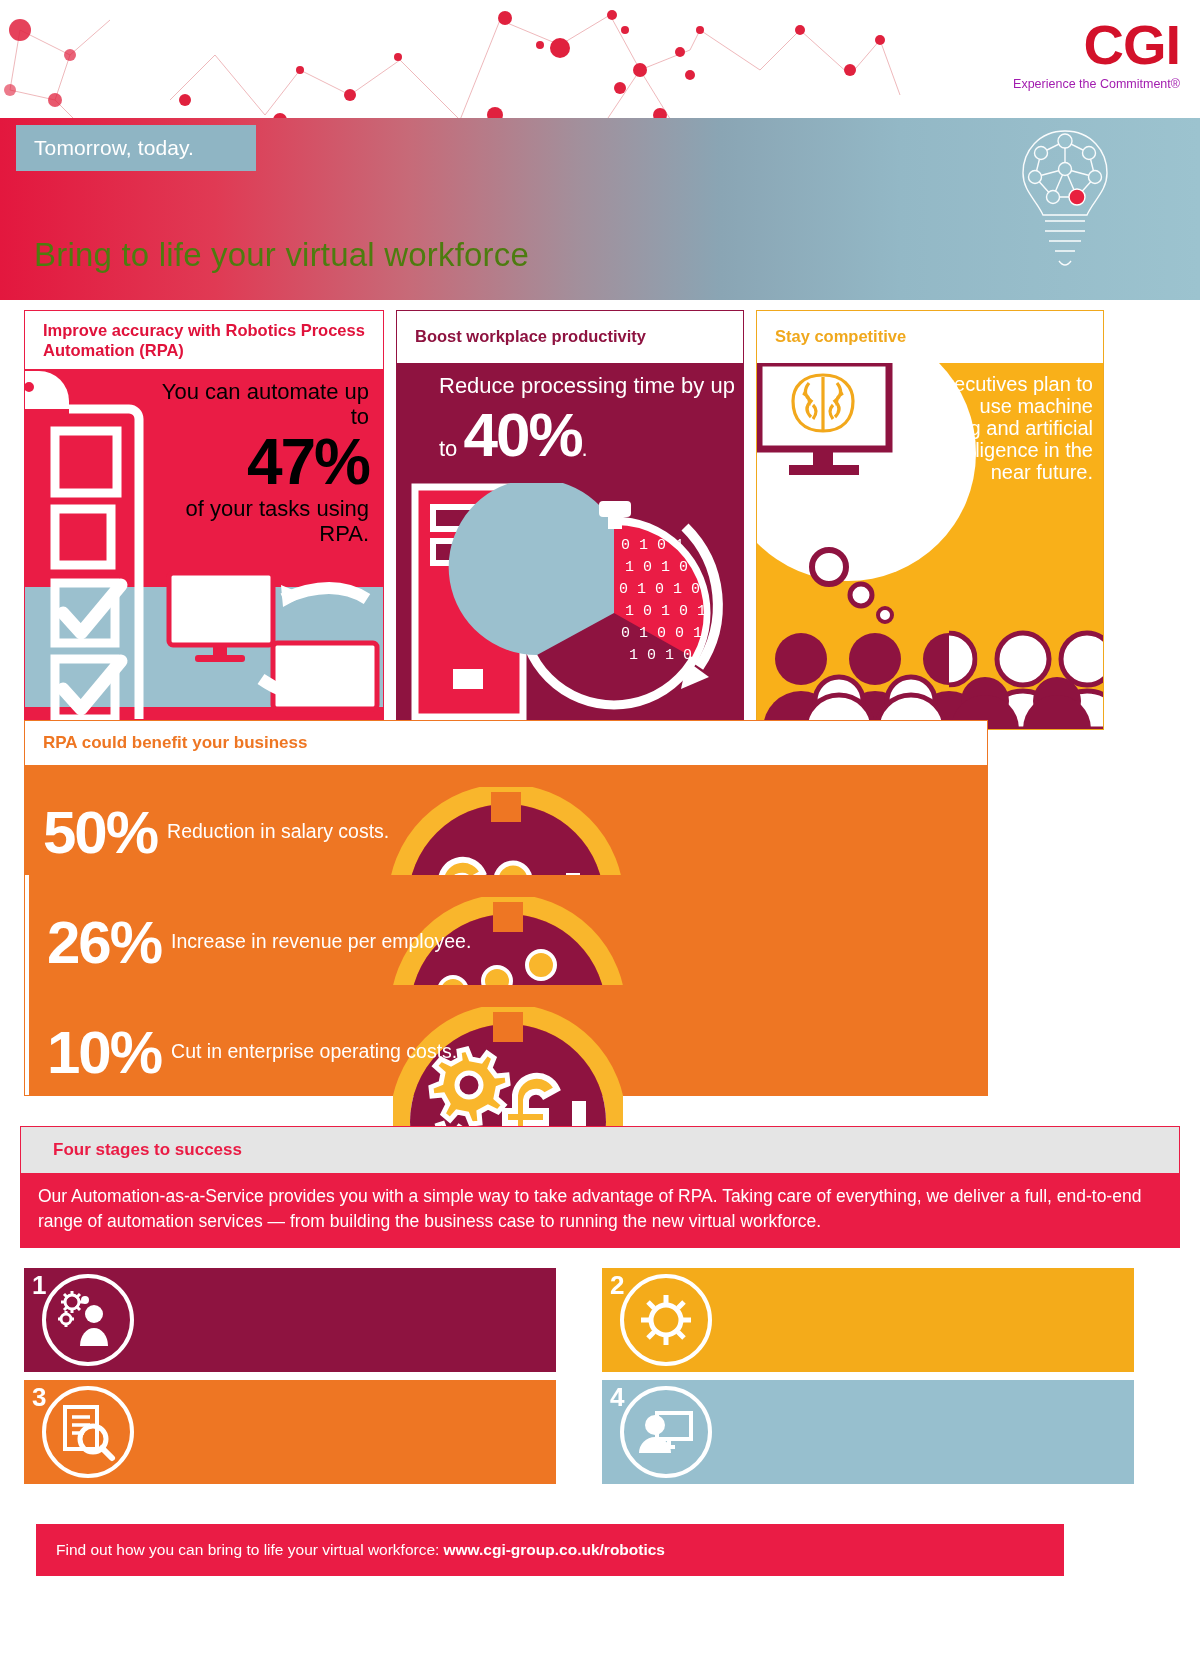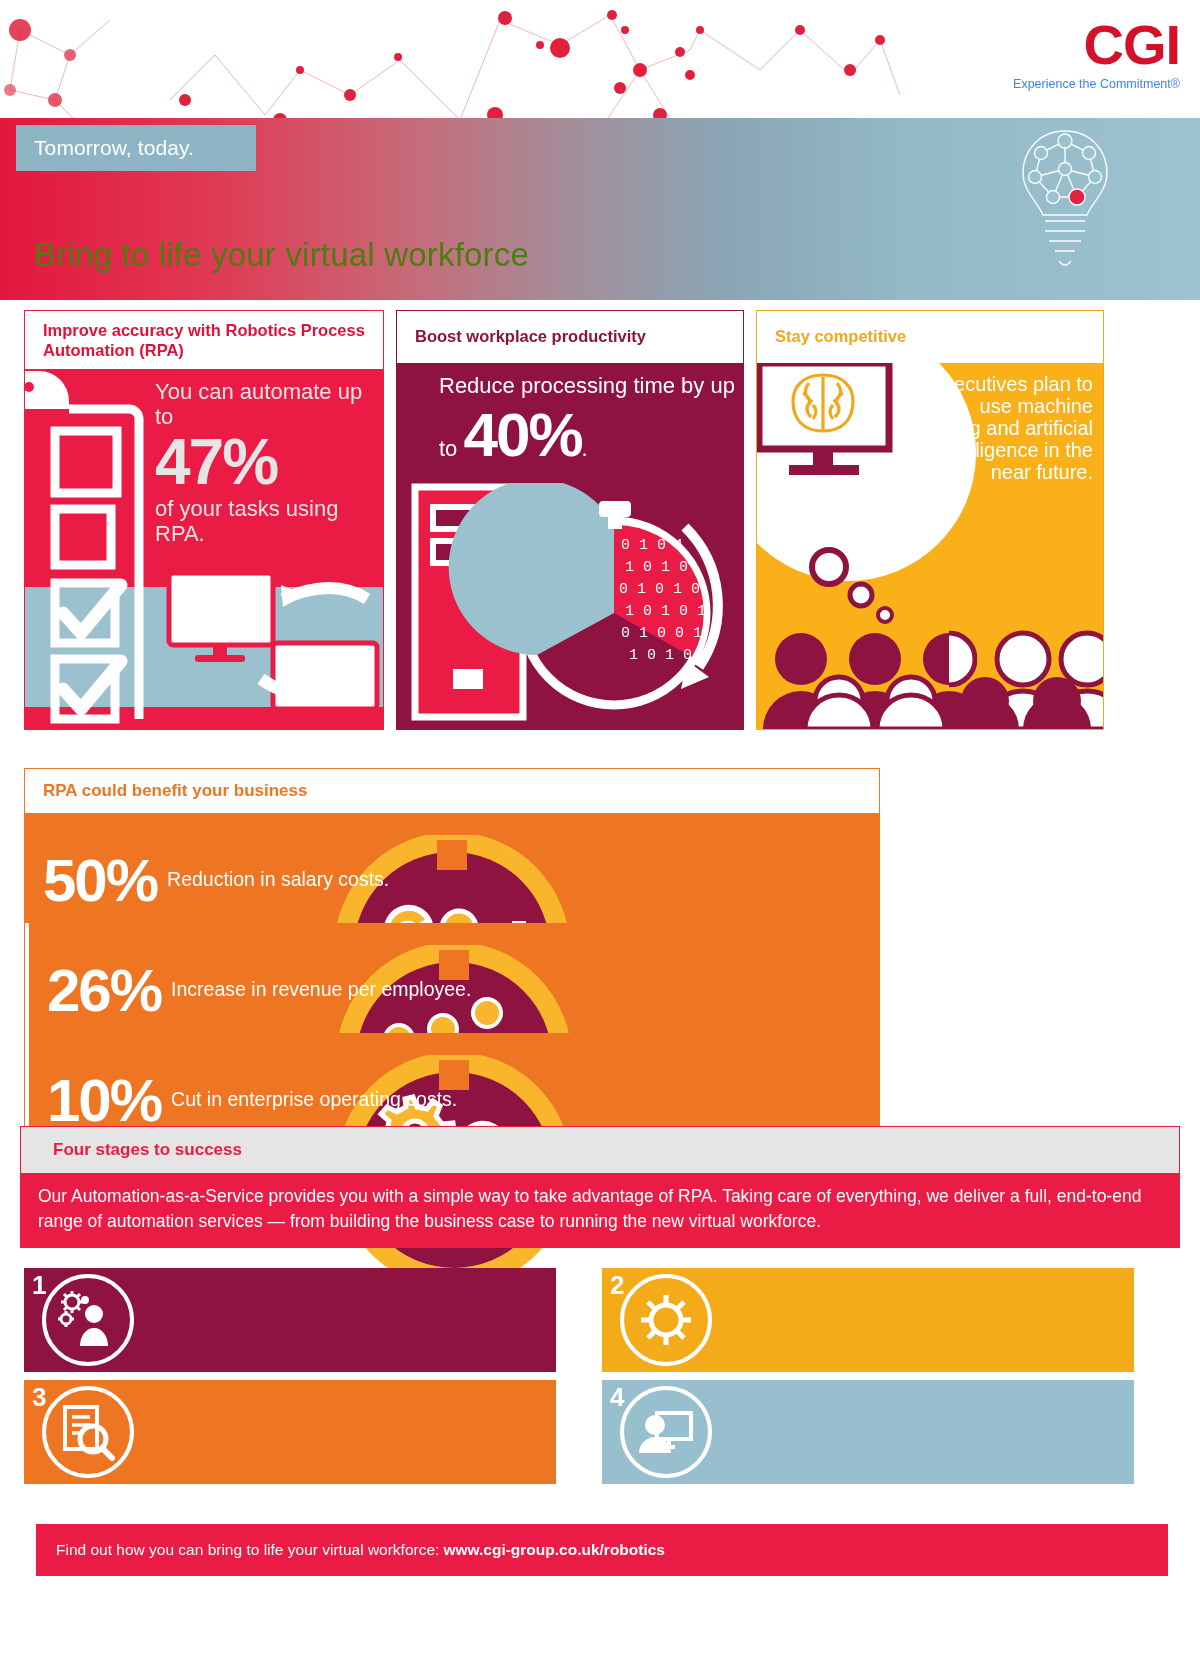--- a/index.html
+++ b/index.html
@@ -22,21 +22,21 @@
     position: absolute; left: 16px; top: 125px; width: 240px; height: 46px;
     background: #8fb5c4; display: flex; align-items: center; padding-left: 18px;
   }
   .tomorrow-box span { color: #fff; font-size: 21px; font-weight: 400; letter-spacing: .1px; }
   .head-title {
     position: absolute; left: 34px; top: 236px;
     color: #4d7c0f; font-size: 33px; font-weight: 400; letter-spacing: .2px;
   }
   .cgi-logo { position: absolute; right: 20px; top: 18px; text-align: right; }
   .cgi-logo .mark { color: #d3112a; font-size: 56px; font-weight: bold; letter-spacing: -1px; line-height: .95; font-family: "Liberation Sans", sans-serif; }
-  .cgi-logo .tag { color: #3b82f6; font-size: 12.5px; margin-top: 6px; }
+  .cgi-logo .tag { color: #a21caf; font-size: 12.5px; margin-top: 6px; }
   .bulb { position: absolute; right: 85px; top: 125px; }
 
   
   .panels { position: absolute; left: 0; top: 300px; width: 1200px; height: 430px; }
   .panel { position: absolute; top: 10px; height: 420px; }
   .panel-head {
     background: #fff; height: 52px; display: flex; align-items: center; padding-left: 18px;
     font-size: 16.5px; font-weight: bold; line-height: 1.2;
   }
   .panel-body { position: relative; overflow: hidden; }
@@ -46,33 +46,33 @@
   #panel-1 .panel-body { height: 360px; background: #ea1c45; }
 
   #panel-2 { left: 396px; width: 348px; border: 1px solid #931241; }
   #panel-2 .panel-head { color: #8e1340; }
   #panel-2 .panel-body { height: 366px; background: #8e1340; }
 
   #panel-3 { left: 756px; width: 348px; border: 1px solid #f0a81d; }
   #panel-3 .panel-head { color: #f0a81d; }
   #panel-3 .panel-body { height: 366px; background: #f9b019; }
 
-  .p1-text { position: absolute; right: 14px; top: 10px; width: 214px; color: #e5e5e5; font-size: 22px; line-height: 1.14; }
+  .p1-text { position: absolute; right: 14px; top: 10px; width: 214px; text-align: right; color: #000000; font-size: 22px; line-height: 1.14; }
   .p1-big { font-size: 64px; font-weight: bold; line-height: .98; letter-spacing: -2px; display:block; margin: 2px 0; }
   .p1-blue { position: absolute; left: 0; bottom: 0; width: 360px; height: 142px; background: #9bc0ce; }
   .p1-redfoot { position: absolute; left: 0; bottom: 0; width: 360px; height: 22px; background: #ea1c45; }
 
   .p2-text { position: absolute; left: 14px; top: 10px; width: 320px; color: #fff; font-size: 22px; line-height: 1.16; margin-left: 28px; }
   .p2-big { font-size: 62px; font-weight: bold; letter-spacing: -2px; }
 
   .p3-text { position: absolute; right: 10px; top: 10px; width: 190px; text-align: right; color: #fff; font-size: 20px; line-height: 1.1; }
   .p3-big { font-size: 62px; font-weight: bold; letter-spacing: -2px; display: block; line-height: 1; }
 
   
-  .benefits { position: absolute; left: 24px; top: 768px; width: 856px; height: 376px; border: 1px solid #ee7623; }
+  .benefits { position: absolute; left: 24px; top: 720px; width: 964px; height: 376px; border: 1px solid #ee7623; }
   .benefits-head { background: #fff; height: 44px; display: flex; align-items: center; padding-left: 18px; color: #ee7623; font-size: 17px; font-weight: bold; }
   .benefits-row { display: flex; height: 330px; flex-direction: column; }
   .benefit { position: relative; flex: 1; background: #ee7623; }
   .benefit + .benefit { border-left: 4px solid #fff; }
   .benefit-stat { position: absolute; left: 18px; bottom: 12px; display: flex; align-items: center; }
   .benefit-num { color: #fff; font-size: 60px; font-weight: bold; letter-spacing: -2px; line-height: 1; }
   .benefit-label { color: #fff; font-size: 19.5px; line-height: 1.13; margin-left: 10px; padding-bottom: 3px; }
 
   
   .stages-title-box { position: absolute; left: 20px; top: 1126px; width: 1160px; height: 48px; background: #e5e5e5; border: 1px solid #ea1c45; display: flex; align-items: center; padding-left: 32px; }
@@ -89,21 +89,21 @@
   .stage-body { flex: 1; padding: 13px 14px 0 24px; color: #fff; }
   .stage-name { font-size: 16px; font-weight: bold; margin-bottom: 2px; }
   .stage-desc { font-size: 15.2px; line-height: 1.33; }
   .c-maroon { background: #8e1340; }
   .c-yellow { background: #f4ab1a; }
   .c-orange { background: #ee7623; }
   .c-blue   { background: #97bfce; }
   .stage-strip { position: absolute; left: 64px; top: 0; width: 468px; height: 104px; z-index: 1; }
 
   
-  .footer { position: absolute; left: 36px; top: 1524px; width: 1132px; height: 52px; background: #ea1c45; display: flex; align-items: center; padding-left: 20px; color: #fff; font-size: 15.5px; }
+  .footer { position: absolute; left: 36px; top: 1524px; width: 1028px; height: 52px; background: #ea1c45; display: flex; align-items: center; padding-left: 20px; color: #fff; font-size: 15.5px; }
   .footer b { font-weight: bold; margin-left: 4px; }
 </style>
 </head>
 <body>
 
 <div class="header">
   <svg class="header-net" viewBox="0 0 1200 300" preserveAspectRatio="none">
     <g stroke="#e8a0a4" stroke-width="1" fill="none" opacity="0.75">
       <path d="M20 30 L70 55 L55 100 L10 90 Z M70 55 L110 20 M55 100 L95 140 M95 140 L60 185 M170 100 L215 55 M215 55 L265 115
                M265 115 L300 70 M300 70 L350 95 M350 95 L400 60 M400 60 L460 120 M460 120 L500 20 M500 20 L560 45

